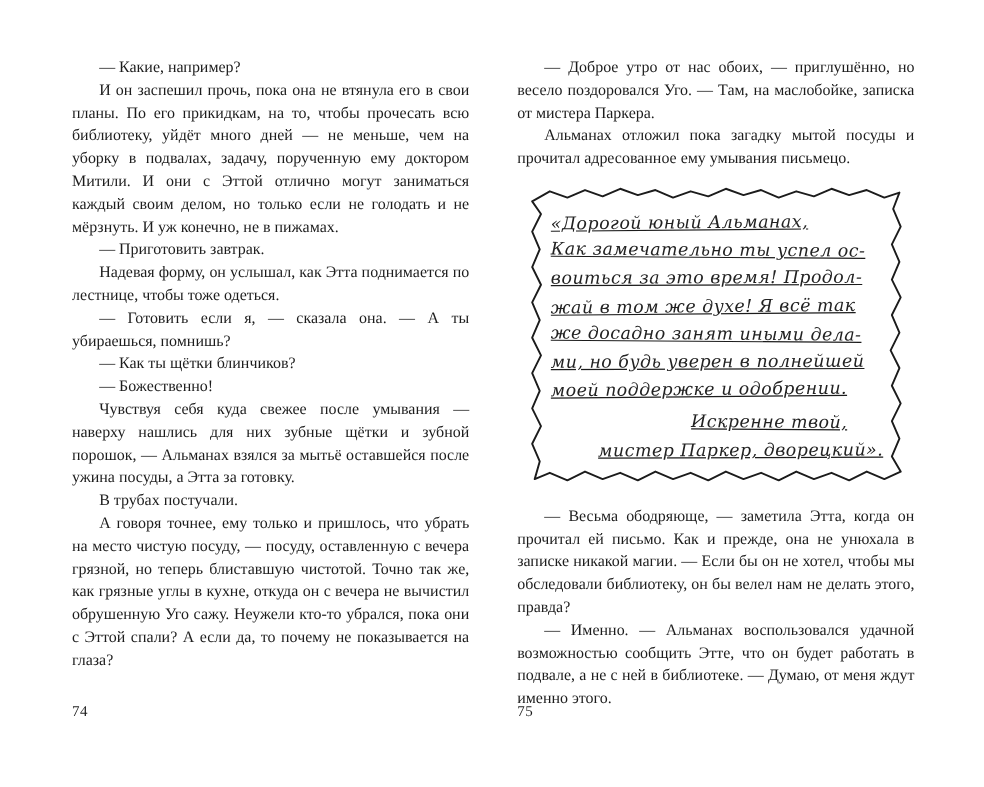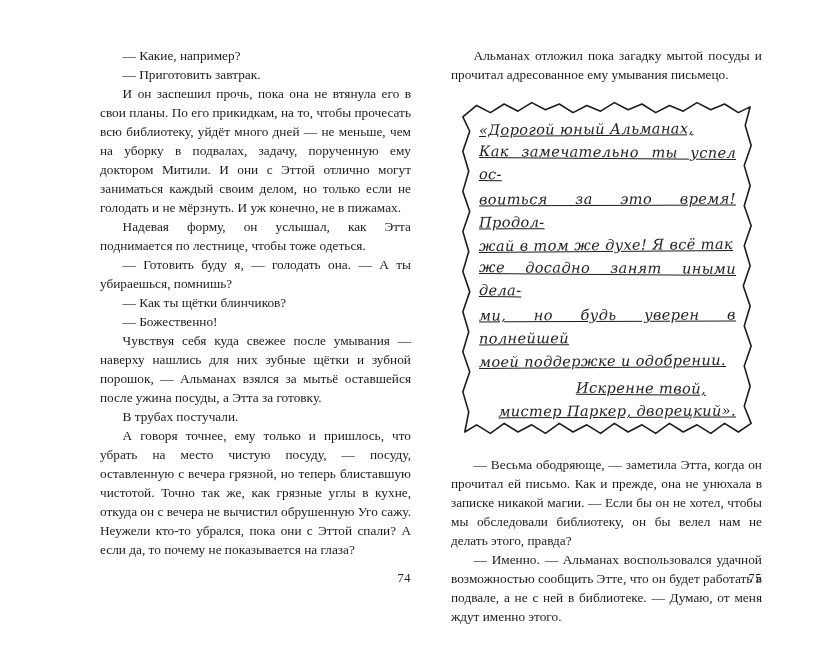--- a/index.html
+++ b/index.html
@@ -9,41 +9,40 @@
     height: 656px;
     overflow: hidden;
     font-family: "Liberation Serif", serif;
     color: #1c1c1c;
   }
   .spread {
     display: flex;
     justify-content: space-between;
     padding: 46px 58px 0 60px;
     gap: 40px;
-    margin-left: 40px;
   }
   .page {
     width: 334px;
     height: 556px;
     position: relative;
   }
   .page-body {
     font-size: 13.3px;
     line-height: 1.43;
     text-align: justify;
   }
   .page-body p {
     text-indent: 1.7em;
   }
   .page-number {
     position: absolute;
-    bottom: 16px;
+    bottom: 1px;
     left: 0;
     right: 0;
-    text-align: right;
+    text-align: left;
     font-size: 12.5px;
     letter-spacing: 0.5px;
   }
   
   .note-frame {
     position: relative;
     margin: 10px 2px 12px 2px;
     padding: 24px 24px 20px 26px;
     text-decoration: underline;
   }
@@ -71,35 +70,36 @@
   .note-line.sig-1 { padding-right: 30px; margin-top: 4px; }
 </style>
 </head>
 <body>
 
 <div class="spread">
 
   <div class="page">
     <div class="page-body">
       <p>— Какие, например?</p>
+      <p>И он заспешил прочь, пока она не втянула его в свои планы. По его прикидкам, на то, чтобы прочесать всю библиотеку, уйдёт много дней — не меньше, чем на уборку в подвалах, задачу, порученную ему доктором Митили. И они с Эттой отлично могут заниматься каждый своим делом, но только если не голодать и не мёрзнуть. И уж конечно, не в пижамах.</p>
       <p>— Приготовить завтрак.</p>
-      <p>И он заспешил прочь, пока она не втянула его в свои планы. По его прикидкам, на то, чтобы прочесать всю библиотеку, уйдёт много дней — не меньше, чем на уборку в подвалах, задачу, порученную ему доктором Митили. И они с Эттой отлично могут заниматься каждый своим делом, но только если не голодать и не мёрзнуть. И уж конечно, не в пижамах.</p>
       <p>Надевая форму, он услышал, как Этта поднимается по лестнице, чтобы тоже одеться.</p>
-      <p>— Готовить буду я, — голодать она. — А ты убираешься, помнишь?</p>
+      <p>— Готовить если я, — сказала она. — А ты убираешься, помнишь?</p>
       <p>— Как ты щётки блинчиков?</p>
       <p>— Божественно!</p>
       <p>Чувствуя себя куда свежее после умывания — наверху нашлись для них зубные щётки и зубной порошок, — Альманах взялся за мытьё оставшейся после ужина посуды, а Этта за готовку.</p>
       <p>В трубах постучали.</p>
       <p>А говоря точнее, ему только и пришлось, что убрать на место чистую посуду, — посуду, оставленную с вечера грязной, но теперь блиставшую чистотой. Точно так же, как грязные углы в кухне, откуда он с вечера не вычистил обрушенную Уго сажу. Неужели кто-то убрался, пока они с Эттой спали? А если да, то почему не показывается на глаза?</p>
     </div>
     <div class="page-number">74</div>
   </div>
 
   <div class="page">
     <div class="page-body">
+      <p>— Доброе утро от нас обоих, — приглушённо, но весело поздоровался Уго. — Там, на маслобойке, записка от мистера Паркера.</p>
       <p>Альманах отложил пока загадку мытой посуды и прочитал адресованное ему умывания письмецо.</p>
 
       <div class="note-frame">
         <svg class="note-border" viewBox="0 0 312 244" preserveAspectRatio="none" aria-hidden="true">
           <path d="M10,16 L24,8 L38,13 L52,7 L66,12 L80,6 L94,11 L108,7 L122,13 L136,8 L150,12 L164,6 L178,11 L192,7 L206,13 L220,8 L234,12 L248,6 L262,11 L276,7 L290,13 L302,9
                    L297,22 L303,36 L296,50 L302,64 L296,78 L303,92 L296,106 L302,120 L295,134 L302,148 L296,162 L303,176 L296,190 L302,204 L296,218 L303,230
                    L290,236 L276,230 L262,237 L248,231 L234,236 L220,230 L206,237 L192,231 L178,236 L164,230 L150,237 L136,231 L122,236 L108,230 L94,237 L80,231 L66,236 L52,230 L38,237 L24,231 L12,236
                    L16,222 L10,208 L17,194 L10,180 L16,166 L10,152 L17,138 L10,124 L16,110 L10,96 L17,82 L10,68 L16,54 L10,40 L17,26 Z" fill="none" stroke="#1c1c1c" stroke-width="1.6" stroke-linejoin="round" vector-effect="non-scaling-stroke"></path>
         </svg>
         <div class="note-text">

